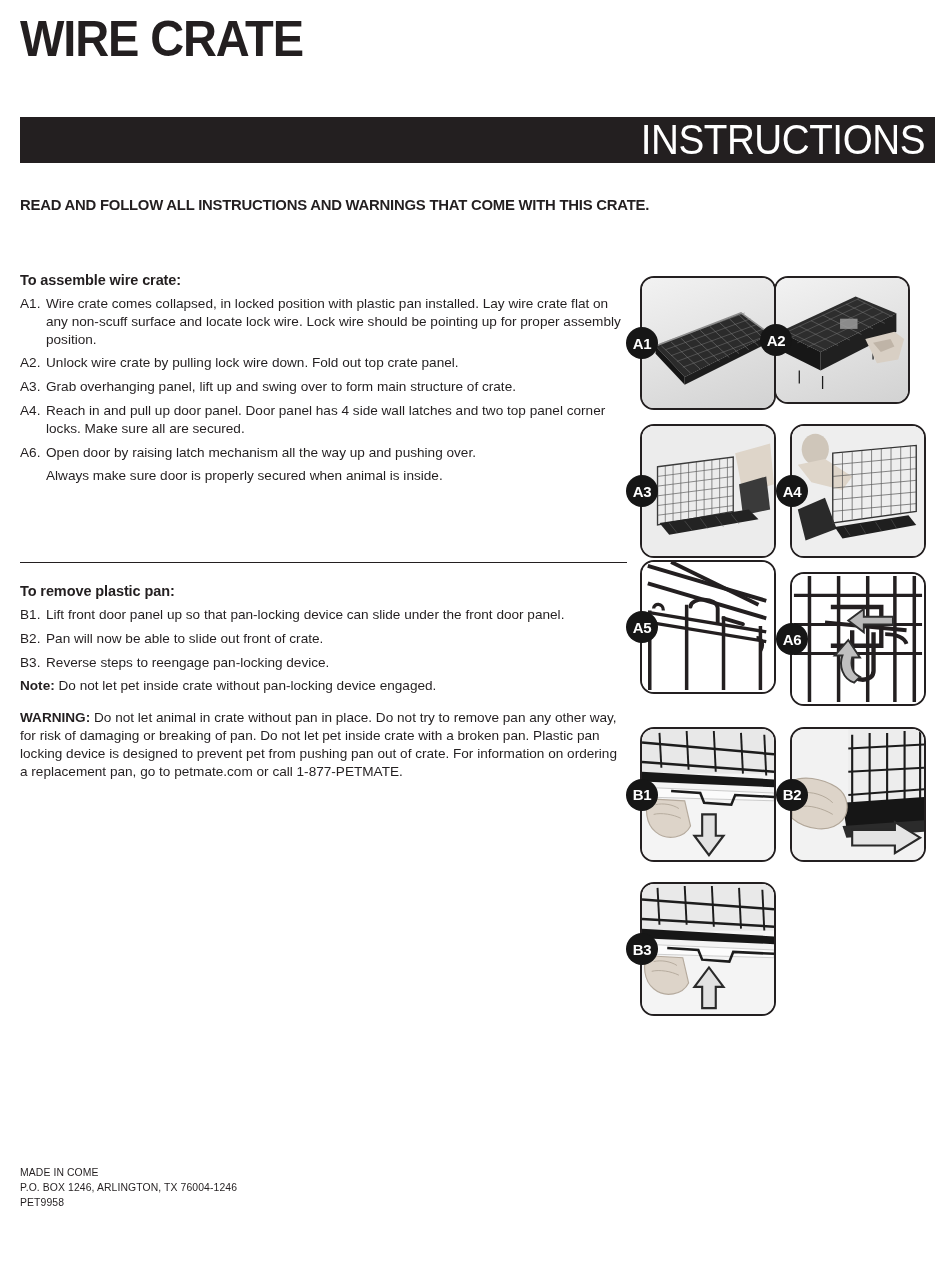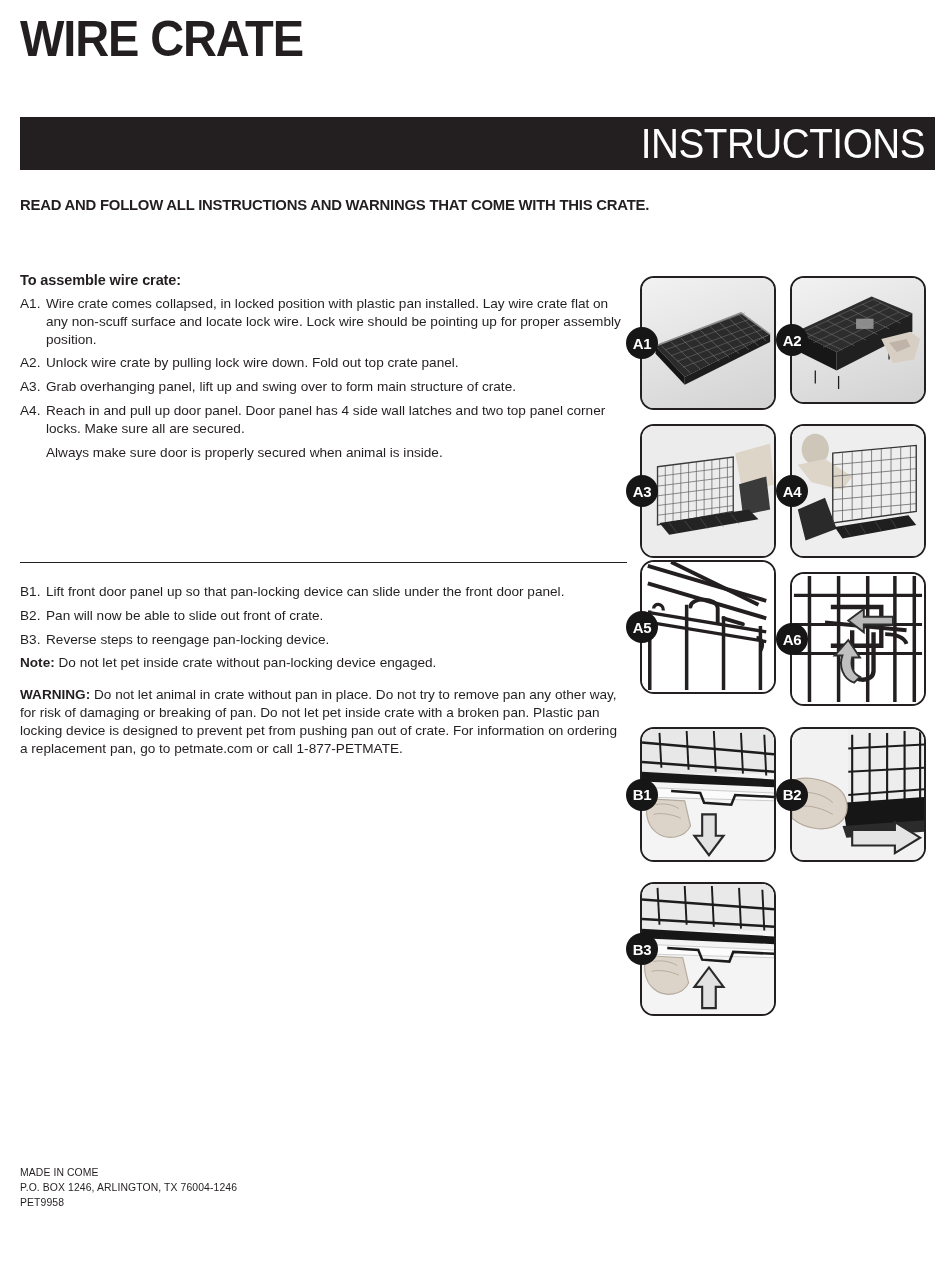--- a/index.html
+++ b/index.html
@@ -29,21 +29,21 @@
     transform: scaleX(0.94);
     transform-origin: left top;
     white-space: nowrap;
   }
 
   #instructions-bar {
     position: absolute;
     left: 20px;
     top: 117px;
     width: 915px;
-    height: 53px;
+    height: 46px;
     background: #231f20;
   }
   #instructions-bar-label {
     position: absolute;
     right: 10px;
     top: 50%;
     transform: translateY(-50%) scaleX(0.92);
     transform-origin: right center;
     color: #ffffff;
     font-size: 42px;
@@ -207,26 +207,31 @@
     <span class="step-text">Unlock wire crate by pulling lock wire down. Fold out top crate panel.</span>
   </div>
   <div class="step">
     <span class="step-label">A3.</span>
     <span class="step-text">Grab overhanging panel, lift up and swing over to form main structure of crate.</span>
   </div>
   <div class="step">
     <span class="step-label">A4.</span>
     <span class="step-text">Reach in and pull up door panel. Door panel has 4 side wall latches and two top panel corner locks. Make sure all are secured.</span>
   </div>
+  <div class="step">
+    <span class="step-label">A6.</span>
+    <span class="step-text">Open door by raising latch mechanism all the way up and pushing over.</span>
+  </div>
   <div class="step-indent">Always make sure door is properly secured when animal is inside.</div>
 </div>
 
 <div id="section-divider"></div>
 
 <div id="pan-column">
+  <div class="section-heading">To remove plastic pan:</div>
 
   <div class="step">
     <span class="step-label">B1.</span>
     <span class="step-text">Lift front door panel up so that pan-locking device can slide under the front door panel.</span>
   </div>
   <div class="step">
     <span class="step-label">B2.</span>
     <span class="step-text">Pan will now be able to slide out front of crate.</span>
   </div>
   <div class="step">
@@ -269,21 +274,21 @@
             <line x1="30" y1="58" x2="118" y2="25"></line>
           <line x1="36" y1="64" x2="124" y2="31"></line>
         </g>
         <polyline points="8,42 96,8 126,30" fill="none" stroke="#8d8d8d" stroke-width="1.6"></polyline>
       </g>
     </svg>
   </div>
   <div class="badge">A1</div>
 </div>
 
-<div class="figure" style="left:790px; top:276px; width:136px; height:128px;">
+<div class="figure" style="left:774px; top:276px; width:136px; height:128px;">
   <div class="figure-inner">
     <div class="photo-bg"></div>
     <svg class="art" viewBox="0 0 136 134" preserveAspectRatio="none">
       <g transform="translate(0,14)">
         <polygon points="4,44 82,6 124,24 46,66" fill="#2d2d2d"></polygon>
         <polygon points="4,44 46,66 46,86 4,64" fill="#171717"></polygon>
         <polygon points="46,66 124,24 124,44 46,86" fill="#202020"></polygon>
         <g stroke="#6d6d6d" stroke-width="0.8" opacity="0.8">
           <line x1="12" y1="44" x2="52" y2="64"></line>
             <line x1="24" y1="38" x2="64" y2="59"></line>

